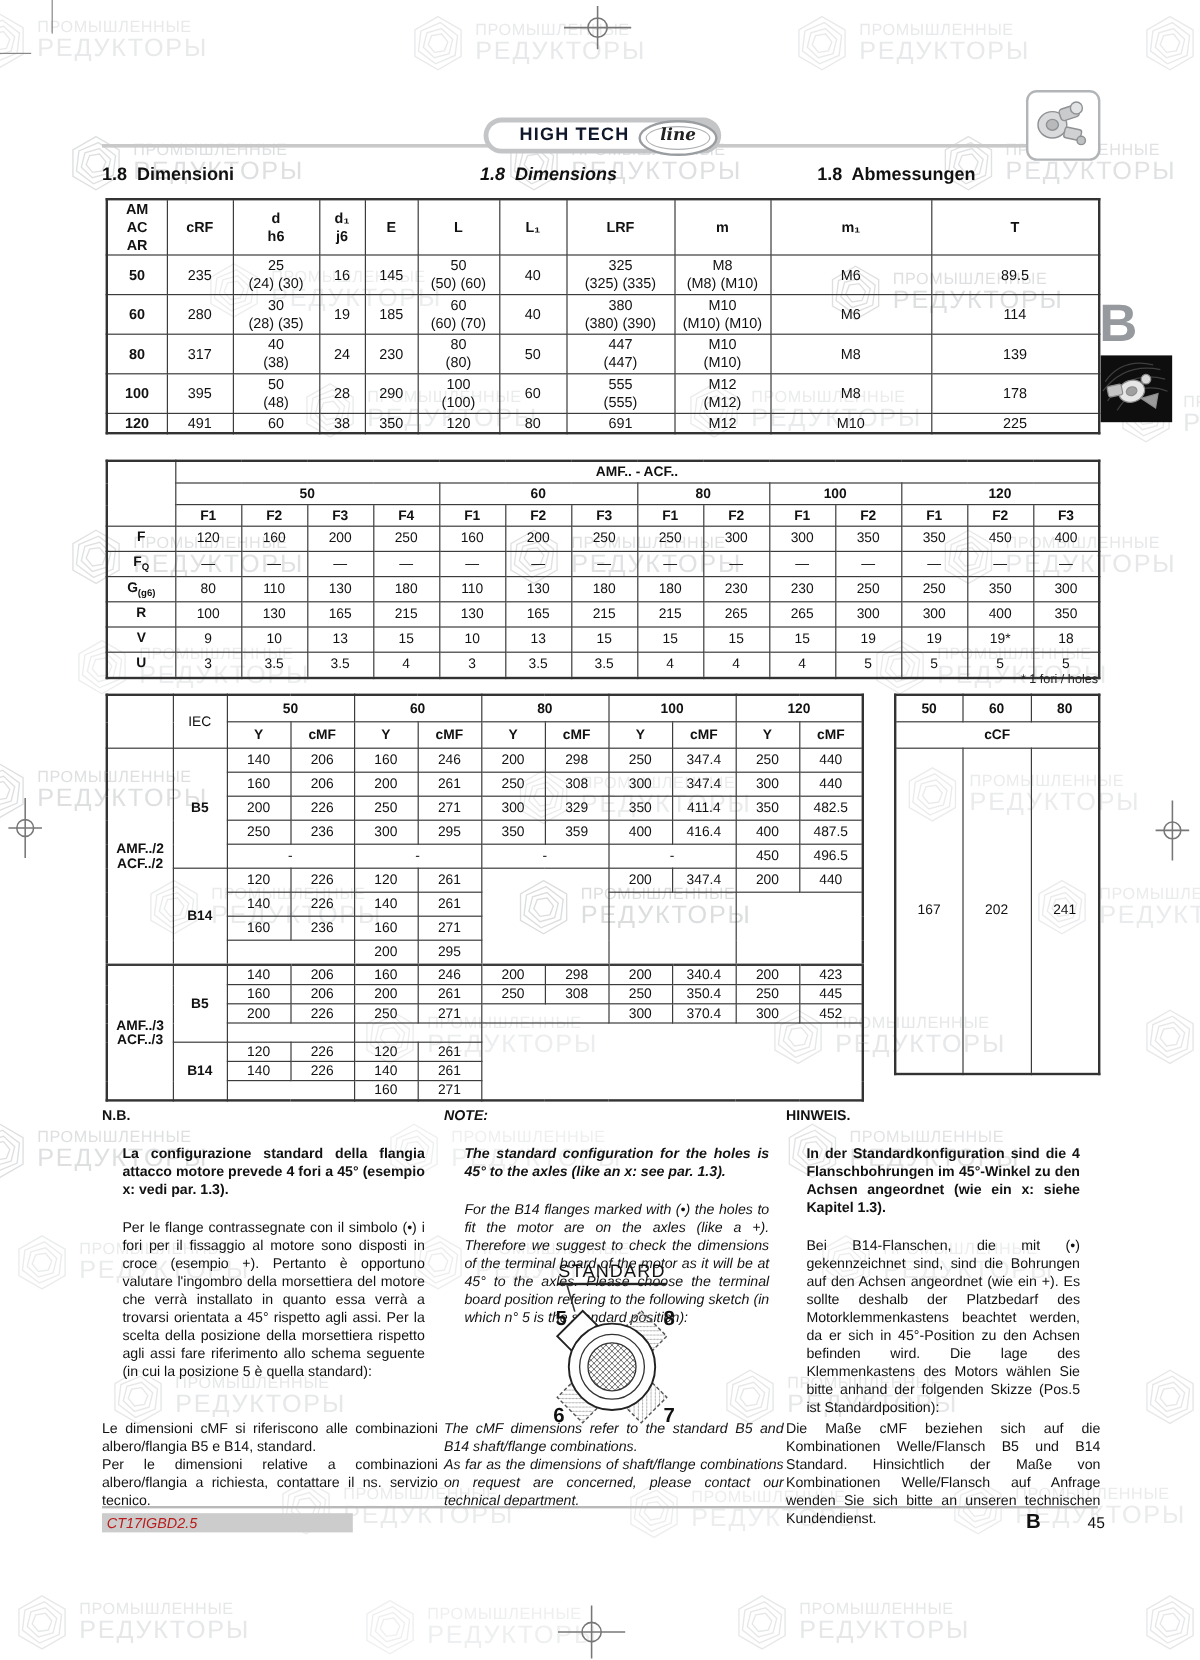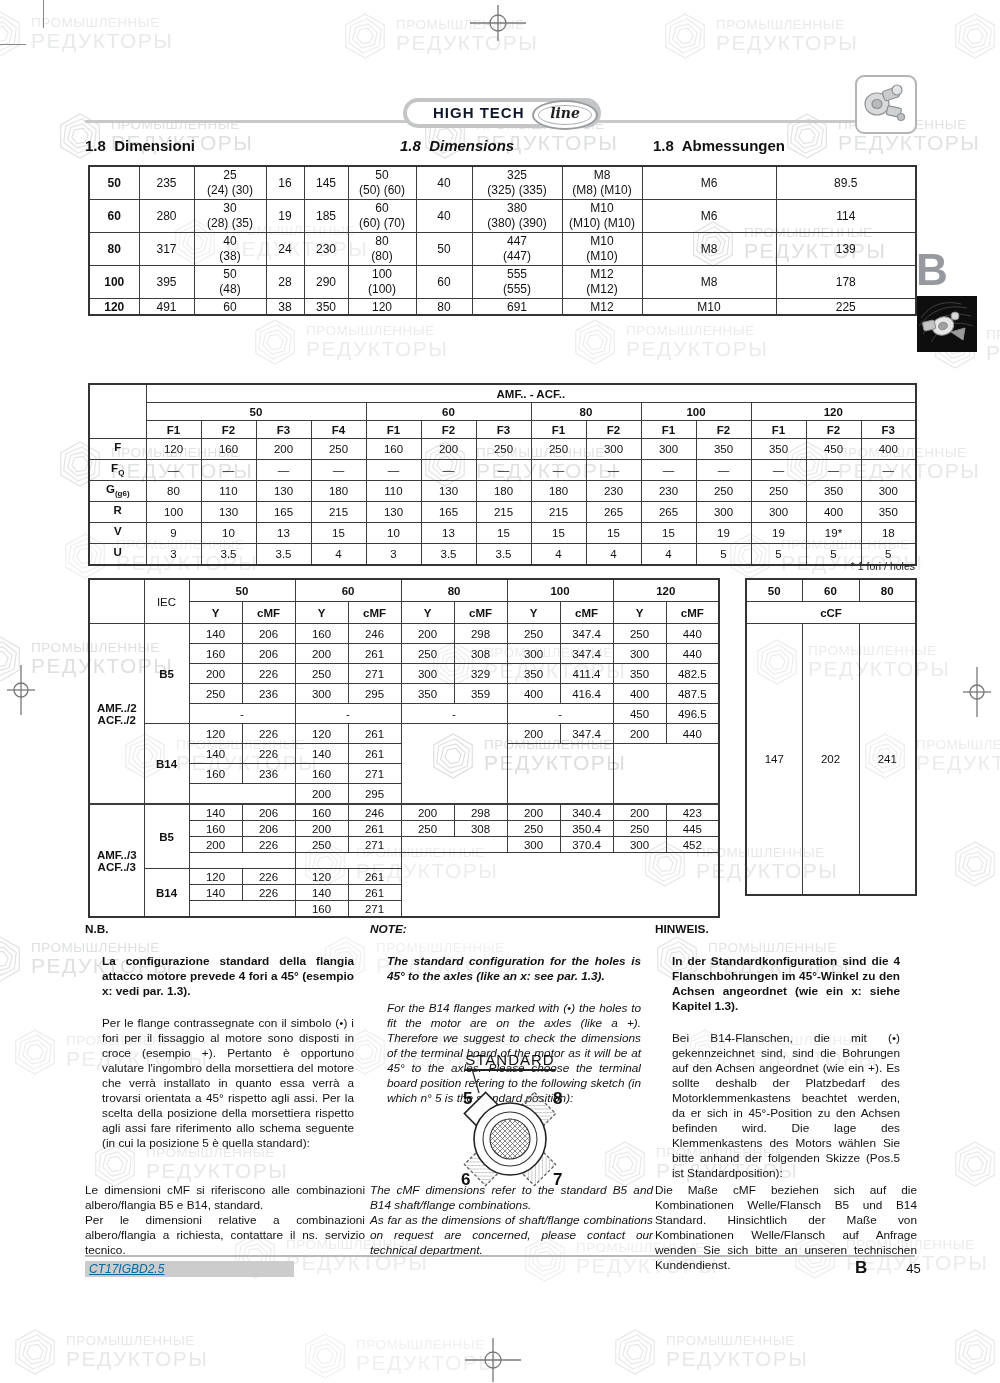--- a/index.html
+++ b/index.html
@@ -17,21 +17,21 @@
   .pill-in{position:absolute;left:4px;top:4px;right:30px;bottom:4px;background:#fff;border-radius:12px;}
   .pill-txt{position:absolute;left:30px;top:6px;font-weight:bold;font-size:15px;letter-spacing:1px;color:#0f172a;}
   .oval{position:absolute;right:3px;top:2px;width:62px;height:26px;background:#fff;border:2px solid #9a9da0;border-radius:50%;}
   .oval-in{position:absolute;left:4px;top:3px;right:4px;bottom:3px;border:1px solid #aeb1b3;border-radius:50%;}
   .oval-txt{position:absolute;width:100%;text-align:center;top:3px;font-family:"DejaVu Serif","Liberation Serif",serif;
             font-style:italic;font-weight:bold;font-size:14px;color:#222;}
   .prodbox{position:absolute;left:855px;top:75px;width:58px;height:55px;background:#fff;border:2px solid #b2b5b7;border-radius:9px;}
   .titles{position:absolute;top:137px;font-size:15px;font-weight:bold;white-space:pre;}
   #title-it{left:85px;}
   #title-en{left:400px;font-style:italic;}
-  #title-de{left:653px;}
+  #title-de{left:681px;}
   
   table.t{border-collapse:collapse;table-layout:fixed;position:absolute;background:transparent;font-size:11.5px;color:#111;}
   table.t td{border:1px solid #3c3c3c;text-align:center;vertical-align:middle;padding:0 1px;overflow:hidden;}
   table.t{border:2px solid #333;}
   td.b{font-weight:bold;}
   td.gb{border-left-width:2px;}
   tr.st td{border-top-width:2px;}
   .pre{white-space:pre-line;line-height:1.25;}
   #t1{left:88px;top:165px;width:827px;font-size:12px;}
   #t1 td{height:32px;}
@@ -62,21 +62,21 @@
   .bottomtxt{position:absolute;top:1183px;font-size:11.8px;line-height:1.27;text-align:justify;white-space:pre-line;}
   #bt-it{left:85px;width:280px;}
   #bt-en{left:370px;width:283px;font-style:italic;}
   #bt-de{left:655px;width:262px;}
   
   .std{position:absolute;left:425px;top:1051px;width:170px;text-align:center;}
   .std-title{display:inline-block;font-weight:normal;font-size:15px;letter-spacing:1px;border-bottom:2px solid #222;padding-bottom:1px;}
   
   .frule{position:absolute;left:85px;top:1255px;width:830px;height:2px;background:#b9b9b9;}
   .fcode{position:absolute;left:85px;top:1261px;width:205px;height:16px;background:#cccccc;font-style:italic;font-size:12px;
-         line-height:16px;padding-left:4px;color:#0369a1;text-decoration:underline;}
+         line-height:16px;padding-left:4px;color:#b91c1c;}
   .fpage{position:absolute;left:855px;top:1258px;width:60px;text-align:right;}
   .fpage .pb{font-weight:bold;font-size:17px;}
   .fpage .pn{font-size:13px;padding-left:39px;}
   .mark{position:absolute;color:#777;}
 </style>
 </head>
 <body>
 
 <div id="page">
   <div id="wm-layer">
@@ -742,20 +742,37 @@
           <col style="width:38px">
           <col style="width:44px">
           <col style="width:68px">
           <col style="width:56px">
           <col style="width:90px">
           <col style="width:80px">
           <col style="width:134px">
           <col style="width:140px">
         </colgroup>
       <tbody>
+          <tr class="hd">
+        <td class="b pre">AM
+AC
+AR</td>
+        <td class="b pre">cRF</td>
+        <td class="b pre">d
+h6</td>
+        <td class="b pre">d₁
+j6</td>
+        <td class="b pre">E</td>
+        <td class="b pre">L</td>
+        <td class="b pre">L₁</td>
+        <td class="b pre">LRF</td>
+        <td class="b pre">m</td>
+        <td class="b pre">m₁</td>
+        <td class="b pre">T</td>
+      </tr>
       <tr>
         <td class="b">50</td>
         <td class="pre">235</td>
             <td class="pre">25
 (24) (30)</td>
             <td class="pre">16</td>
             <td class="pre">145</td>
             <td class="pre">50
 (50) (60)</td>
             <td class="pre">40</td>
@@ -1170,21 +1187,21 @@
       <tbody>
           <tr>
         <td class="b">50</td>
         <td class="b">60</td>
         <td class="b">80</td>
       </tr>
       <tr>
         <td class="b" colspan="3">cCF</td>
       </tr>
       <tr>
-        <td class="tall">147</td>
+        <td class="tall">167</td>
         <td class="tall">202</td>
         <td class="tall">241</td>
       </tr>
     </tbody>
       </table>
 
     <div class="note" id="note-it">
       <h4>N.B.</h4>
       <p class="lead">La configurazione standard della flangia attacco motore prevede 4 fori a 45° (esempio x: vedi par. 1.3).</p>
       <p>Per le flange contrassegnate con il simbolo (•) i fori per il fissaggio al motore sono disposti in croce (esempio +). Pertanto è opportuno valutare l'ingombro della morsettiera del motore che verrà installato in quanto essa verrà a trovarsi orientata a 45° rispetto agli assi. Per la scelta della posizione della morsettiera rispetto agli assi fare riferimento allo schema seguente (in cui la posizione 5 è quella standard):</p>

